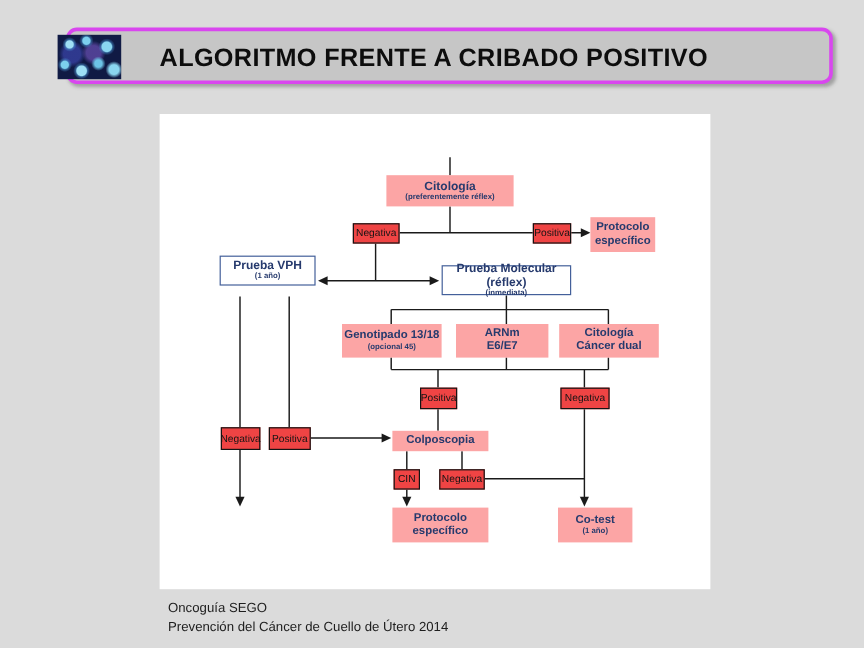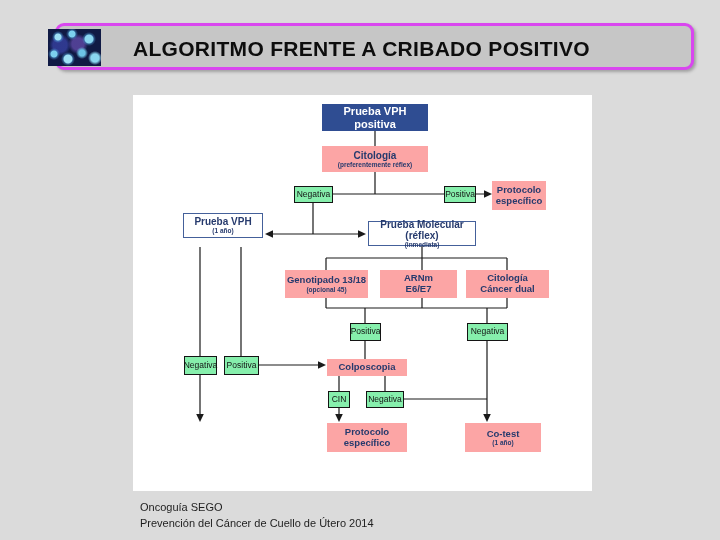--- a/index.html
+++ b/index.html
@@ -28,21 +28,21 @@
   
   .panel{position:absolute;left:133px;top:95px;width:459px;height:396px;background:#ffffff;}
   .panel svg{position:absolute;left:0;top:0;}
 
   
   .node{position:absolute;display:flex;flex-direction:column;align-items:center;justify-content:center;
     text-align:center;line-height:1.12;box-sizing:border-box;}
   .dark{background:#2f4d92;color:#ffffff;font-weight:bold;font-size:11px;}
   .gray{background:#fca5a5;color:#263a6d;font-weight:bold;font-size:9.5px;}
   .outline{background:#ffffff;border:1.5px solid #44609a;color:#263a6d;font-weight:bold;font-size:10px;}
-  .small{background:#86efac;border:1px solid #141414;color:#141414;font-weight:normal;font-size:8.5px;}
+  .small{background:#ef4444;border:1px solid #141414;color:#141414;font-weight:normal;font-size:8.5px;}
   .sub{font-size:6.5px;font-weight:bold;}
   .small span{padding:0 1px;}
 
   
   .footer{position:absolute;left:140px;top:499px;font-size:11px;color:#1e1e1e;line-height:16px;}
 </style>
 </head>
 <body>
 
 <div class="slide">
@@ -83,23 +83,20 @@
         <polygon points="359,99 351,95.2 351,102.8"></polygon>
         <polygon points="132,139 140,135.2 140,142.8"></polygon>
         <polygon points="233,139 225,135.2 225,142.8"></polygon>
         <polygon points="67,327 63.2,319 70.8,319"></polygon>
         <polygon points="193,270 185,266.2 185,273.8"></polygon>
         <polygon points="206,327 202.2,319 209.8,319"></polygon>
         <polygon points="354,327 350.2,319 357.8,319"></polygon>
       </g>
     </svg>
 
-    <div class="node dark" style="left:189px;top:9px;width:106px;height:27px">
-      <span>Prueba VPH positiva</span>
-    </div>
 
     <div class="node gray" style="left:189px;top:51px;width:106px;height:26px">
       <span style="font-size:10px">Citología</span>
       <span class="sub">(preferentemente réflex)</span>
     </div>
 
     <div class="node small" style="left:161px;top:91px;width:39px;height:17px">
       <span>Negativa</span>
     </div>
 
@@ -164,21 +161,21 @@
     <div class="node small" style="left:233px;top:296px;width:38px;height:17px">
       <span>Negativa</span>
     </div>
 
 
     <div class="node gray" style="left:194px;top:328px;width:80px;height:29px">
       <span>Protocolo</span>
       <span>específico</span>
     </div>
 
-    <div class="node gray" style="left:332px;top:328px;width:76px;height:29px">
+    <div class="node gray" style="left:332px;top:328px;width:62px;height:29px">
       <span>Co-test</span>
       <span class="sub">(1 año)</span>
     </div>
 
   </div>
 
   <div class="footer">
     <div>Oncoguía SEGO</div>
     <div>Prevención del Cáncer de Cuello de Útero 2014</div>
   </div>

